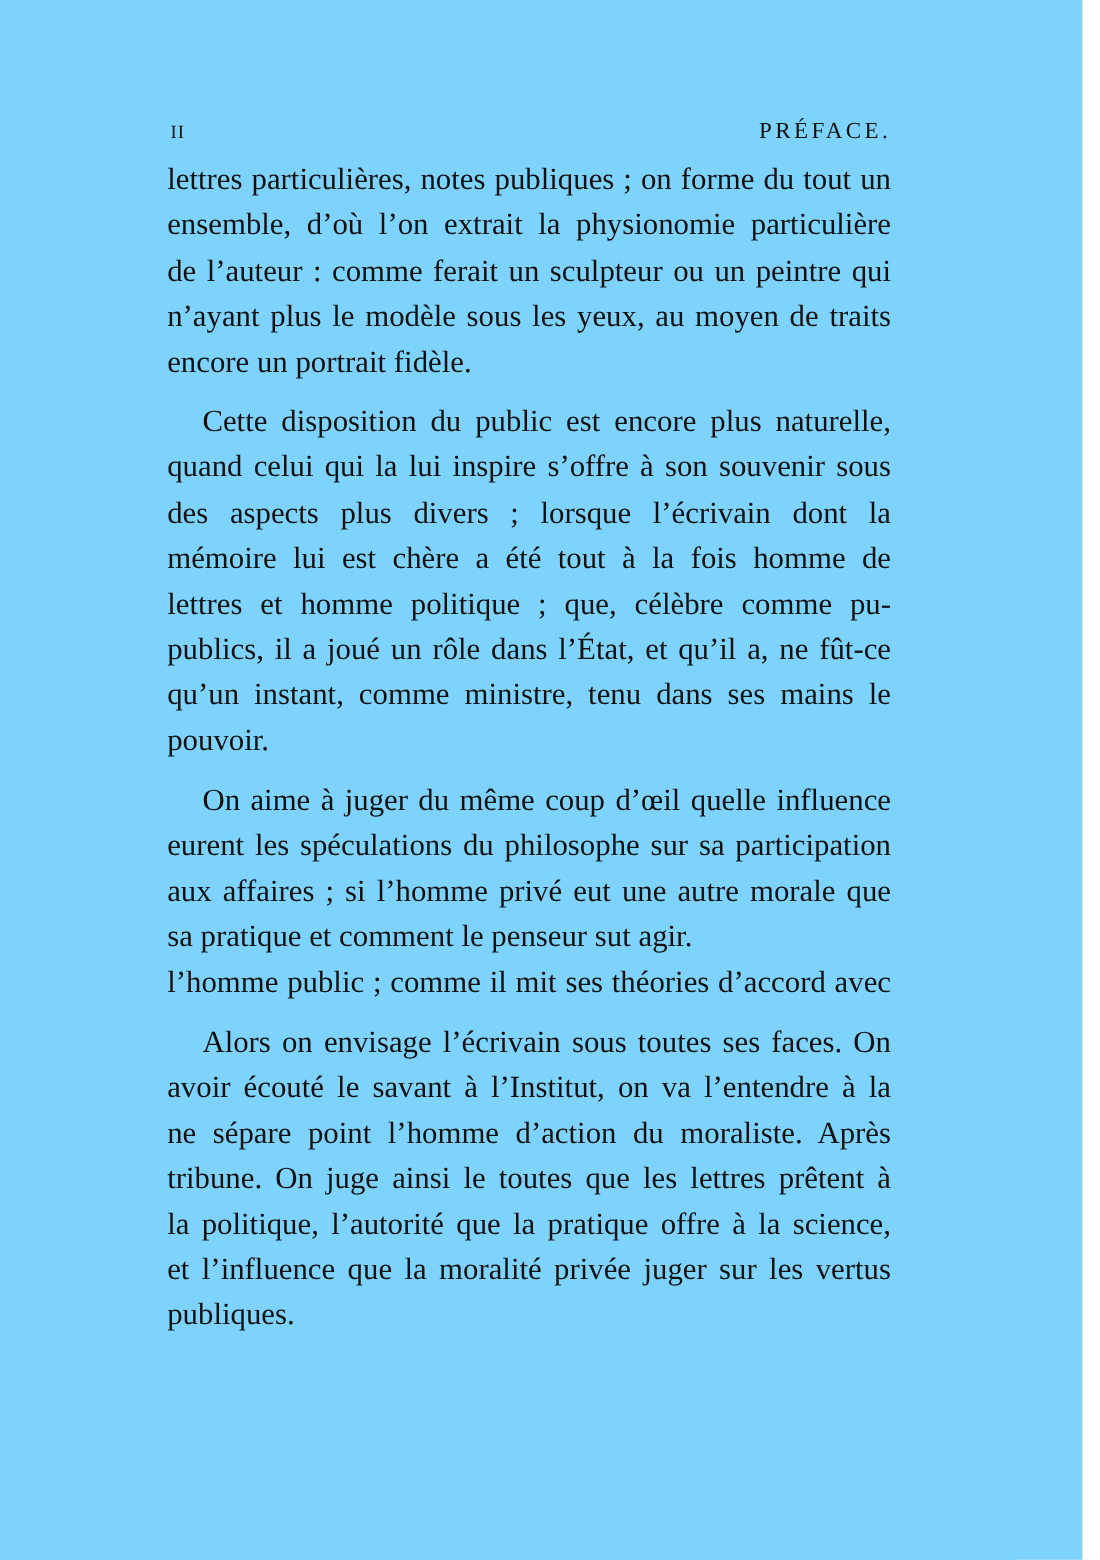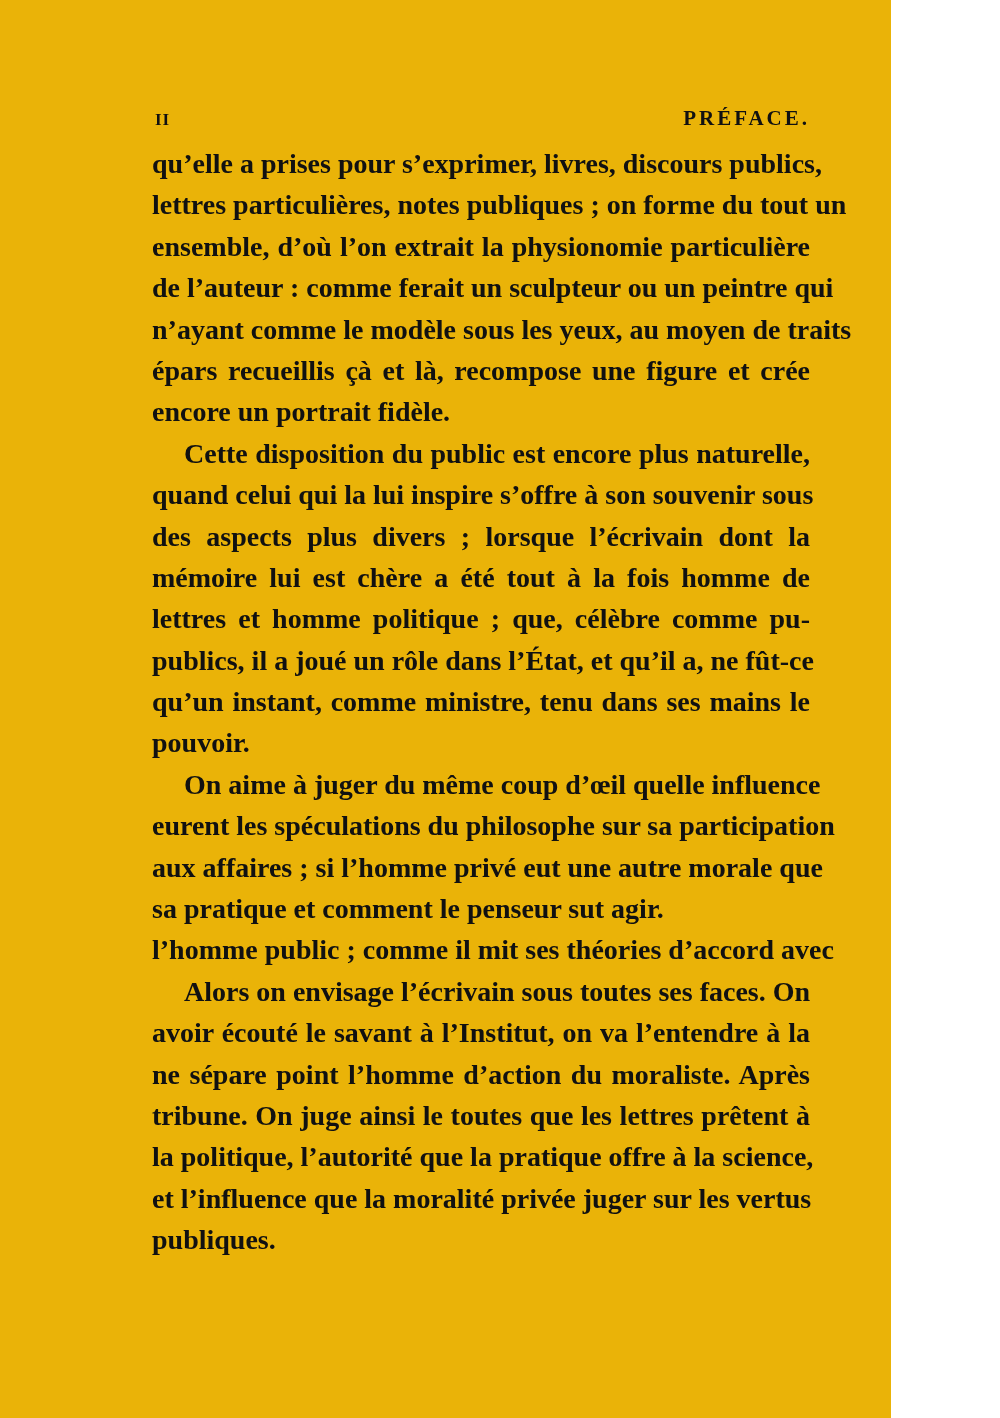--- a/index.html
+++ b/index.html
@@ -1,45 +1,43 @@
 <!DOCTYPE html>
 <html><head>
 <meta charset="utf-8">
 <style>
   html, body { margin: 0; padding: 0; background: #ffffff; }
   body { width: 1000px; height: 1418px; position: relative; overflow: hidden; }
-  .page { position: absolute; left: 0; top: 0; width: 891px; height: 1418px; background: #eab308; color: #111; font-weight: bold; }
+  .page { position: absolute; left: 0; top: 0; width: 984px; height: 1418px; background: #7dd3fc; color: #111; }
   .running-head { position: absolute; top: 106px; left: 155px; width: 655px; height: 30px; font-family: "Liberation Serif", serif; }
   .page-num { position: absolute; left: 0; top: 4px; font-size: 17px; letter-spacing: 1px; }
   .head-title { position: absolute; left: 0; right: 0; text-align: right; font-size: 21px; letter-spacing: 3px; }
   .body-text { position: absolute; left: 152px; top: 143px; width: 658px; font-family: "Liberation Serif", serif; font-size: 28px; line-height: 41.4px; color: #111; }
   .para { margin: 0; }
   .line { display: block; text-align: justify; text-align-last: justify; white-space: nowrap; height: 41.4px; overflow: visible; }
   .line.last { text-align-last: left; }
   .line.indent { padding-left: 32px; }
-  .para + .para { margin-top: 0; }
+  .para + .para { margin-top: 13px; }
 </style>
 </head>
 <body>
 
 <div class="page">
   <div class="running-head">
     <span class="page-num">II</span>
     <div class="head-title">PRÉFACE.</div>
   </div>
 
   <div class="body-text">
 
     <div class="para">
-      <span class="line">qu’elle a prises pour s’exprimer, livres, discours publics,</span>
       <span class="line">lettres particulières, notes publiques ; on forme du tout un</span>
       <span class="line">ensemble, d’où l’on extrait la physionomie particulière</span>
       <span class="line">de l’auteur : comme ferait un sculpteur ou un peintre qui</span>
-      <span class="line">n’ayant comme le modèle sous les yeux, au moyen de traits</span>
-      <span class="line">épars recueillis çà et là, recompose une figure et crée</span>
+      <span class="line">n’ayant plus le modèle sous les yeux, au moyen de traits</span>
       <span class="line last">encore un portrait fidèle.</span>
     </div>
 
     <div class="para">
       <span class="line indent">Cette disposition du public est encore plus naturelle,</span>
       <span class="line">quand celui qui la lui inspire s’offre à son souvenir sous</span>
       <span class="line">des aspects plus divers ; lorsque l’écrivain dont la</span>
       <span class="line">mémoire lui est chère a été tout à la fois homme de</span>
       <span class="line">lettres et homme politique ; que, célèbre comme pu-</span>
       <span class="line">publics, il a joué un rôle dans l’État, et qu’il a, ne fût-ce</span>

